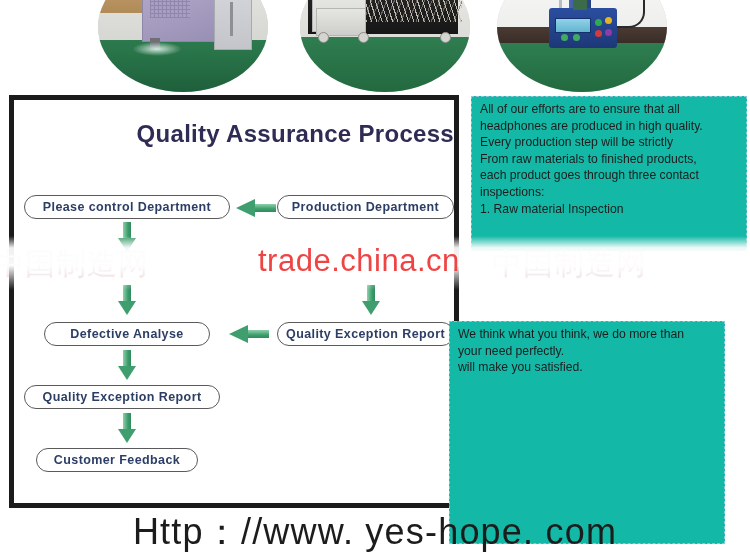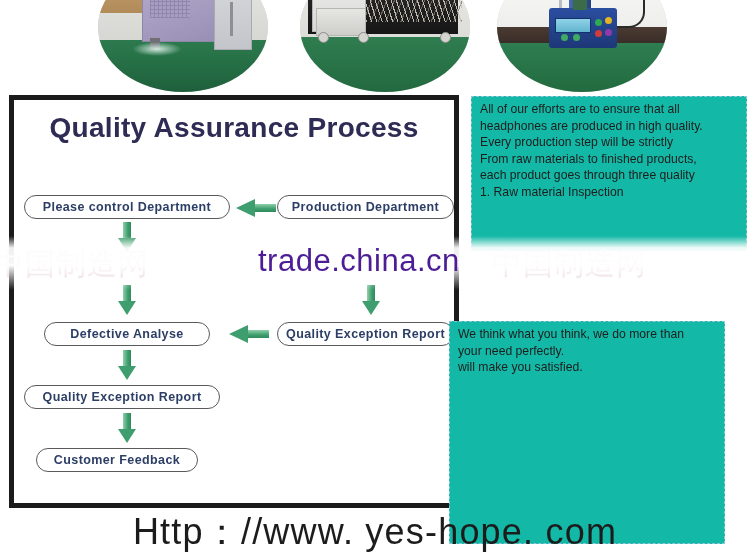--- a/index.html
+++ b/index.html
@@ -163,24 +163,24 @@
   #flow-frame {
     position: absolute;
     left: 9px; top: 95px;
     width: 450px; height: 413px;
     border: 5px solid #1b1b1b;
     background: #ffffff;
     box-sizing: border-box;
   }
   #flow-title {
     position: absolute;
-    left: 0; top: 12px;
+    left: 0; top: 20px;
     width: 100%;
-    text-align: center;
-    font-size: 28px;
+    text-align: right;
+    font-size: 24px;
     font-weight: bold;
     color: #2e2c55;
     letter-spacing: .3px;
   }
 
   .node {
     position: absolute;
     height: 24px;
     line-height: 23px;
     box-sizing: border-box;
@@ -252,21 +252,21 @@
       rgba(255,255,255,0) 0%,
       rgba(255,255,255,.93) 22%,
       rgba(255,255,255,.97) 55%,
       rgba(255,255,255,0) 100%);
     pointer-events: none;
   }
   #watermark-text {
     position: absolute;
     left: 258px; top: 243px;
     font-size: 31px;
-    color: #4c1d95;
+    color: #ef4444;
     letter-spacing: .5px;
     pointer-events: none;
     white-space: nowrap;
   }
   #watermark-left {
     position: absolute;
     left: -6px; top: 244px;
     font-size: 30px;
     color: #e3c9cf;
     letter-spacing: 1px;
@@ -404,21 +404,22 @@
 
   <div class="node" style="left:22px; top:348px; width:162px;">Customer Feedback</div>
 
 </div>
 
 <div class="info-panel" id="info-panel-1">
   <p>All of our efforts are to ensure that all</p>
   <p>headphones are produced in high quality.</p>
   <p>Every production step will be strictly</p>
   <p>From raw materials to finished products,</p>
-  <p>each product goes through three quality</p>
+  <p>each product goes through three contact</p>
+  <p>inspections:</p>
   <p>1. Raw material Inspection</p>
 </div>
 
 <div class="info-panel" id="info-panel-2">
   <p>We think what you think, we do more than</p>
   <p>your need perfectly.</p>
   <p>will make you satisfied.</p>
 </div>
 
 <div id="watermark-left">中国制造网</div>

